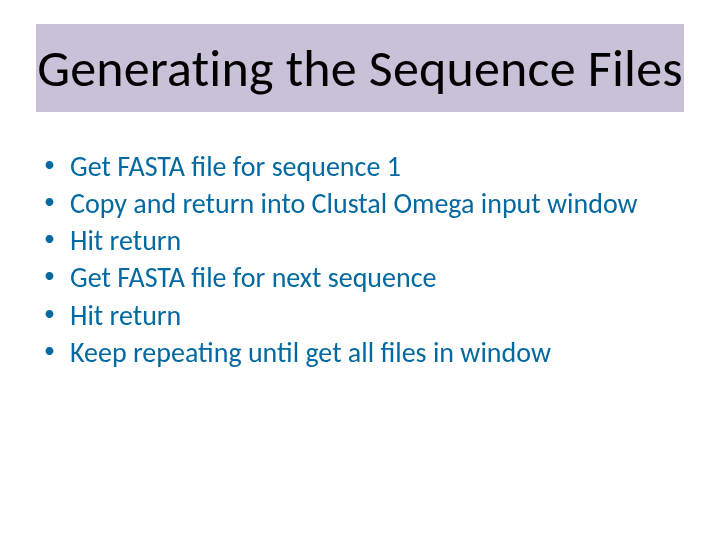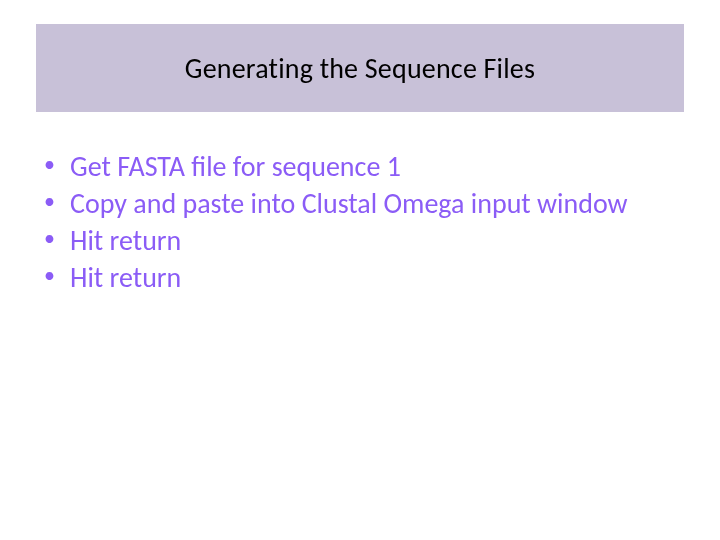--- a/index.html
+++ b/index.html
@@ -23,21 +23,21 @@
     top: 24px;
     left: 36px;
     right: 36px;
     height: 88px;
     background: #c8c1d8;
     display: flex;
     align-items: center;
     justify-content: center;
   }
   .title-text {
-    font-size: 28px;
+    font-size: 52px;
     font-weight: 400;
     color: #000;
     text-align: center;
     letter-spacing: 0.2px;
   }
   .body {
     position: absolute;
     top: 150px;
     left: 36px;
     right: 24px;
@@ -46,21 +46,21 @@
     list-style: none;
     margin: 0;
     padding: 0;
   }
   ul.bullets > li {
     position: relative;
     padding-left: 34px;
     font-size: 28px;
     line-height: 1.22;
     margin-bottom: 3px;
-    color: #8b5cf6;
+    color: #0369a1;
   }
   ul.bullets > li::before {
     content: "•";
     position: absolute;
     left: 8px;
     top: 0;
     font-size: 22px;
     line-height: 1.4;
   }
   .italic {
@@ -71,19 +71,21 @@
 
 <div class="slide">
 
   <div class="title-box">
     <div class="title-text">Generating the Sequence Files</div>
   </div>
 
   <div class="body">
     <ul class="bullets">
       <li><span>Get FASTA file for sequence 1</span><span class="italic"></span><span></span></li>
-      <li><span>Copy and paste into </span><span class="italic">Clustal Omega</span><span> input window</span></li>
+      <li><span>Copy and return into </span><span class="italic">Clustal Omega</span><span> input window</span></li>
       <li><span>Hit return</span><span class="italic"></span><span></span></li>
+      <li><span>Get FASTA file for next sequence</span><span class="italic"></span><span></span></li>
       <li><span>Hit return</span><span class="italic"></span><span></span></li>
+      <li><span>Keep repeating until get all files in window</span><span class="italic"></span><span></span></li>
     </ul>
   </div>
 
 </div>
 
 </body></html>

